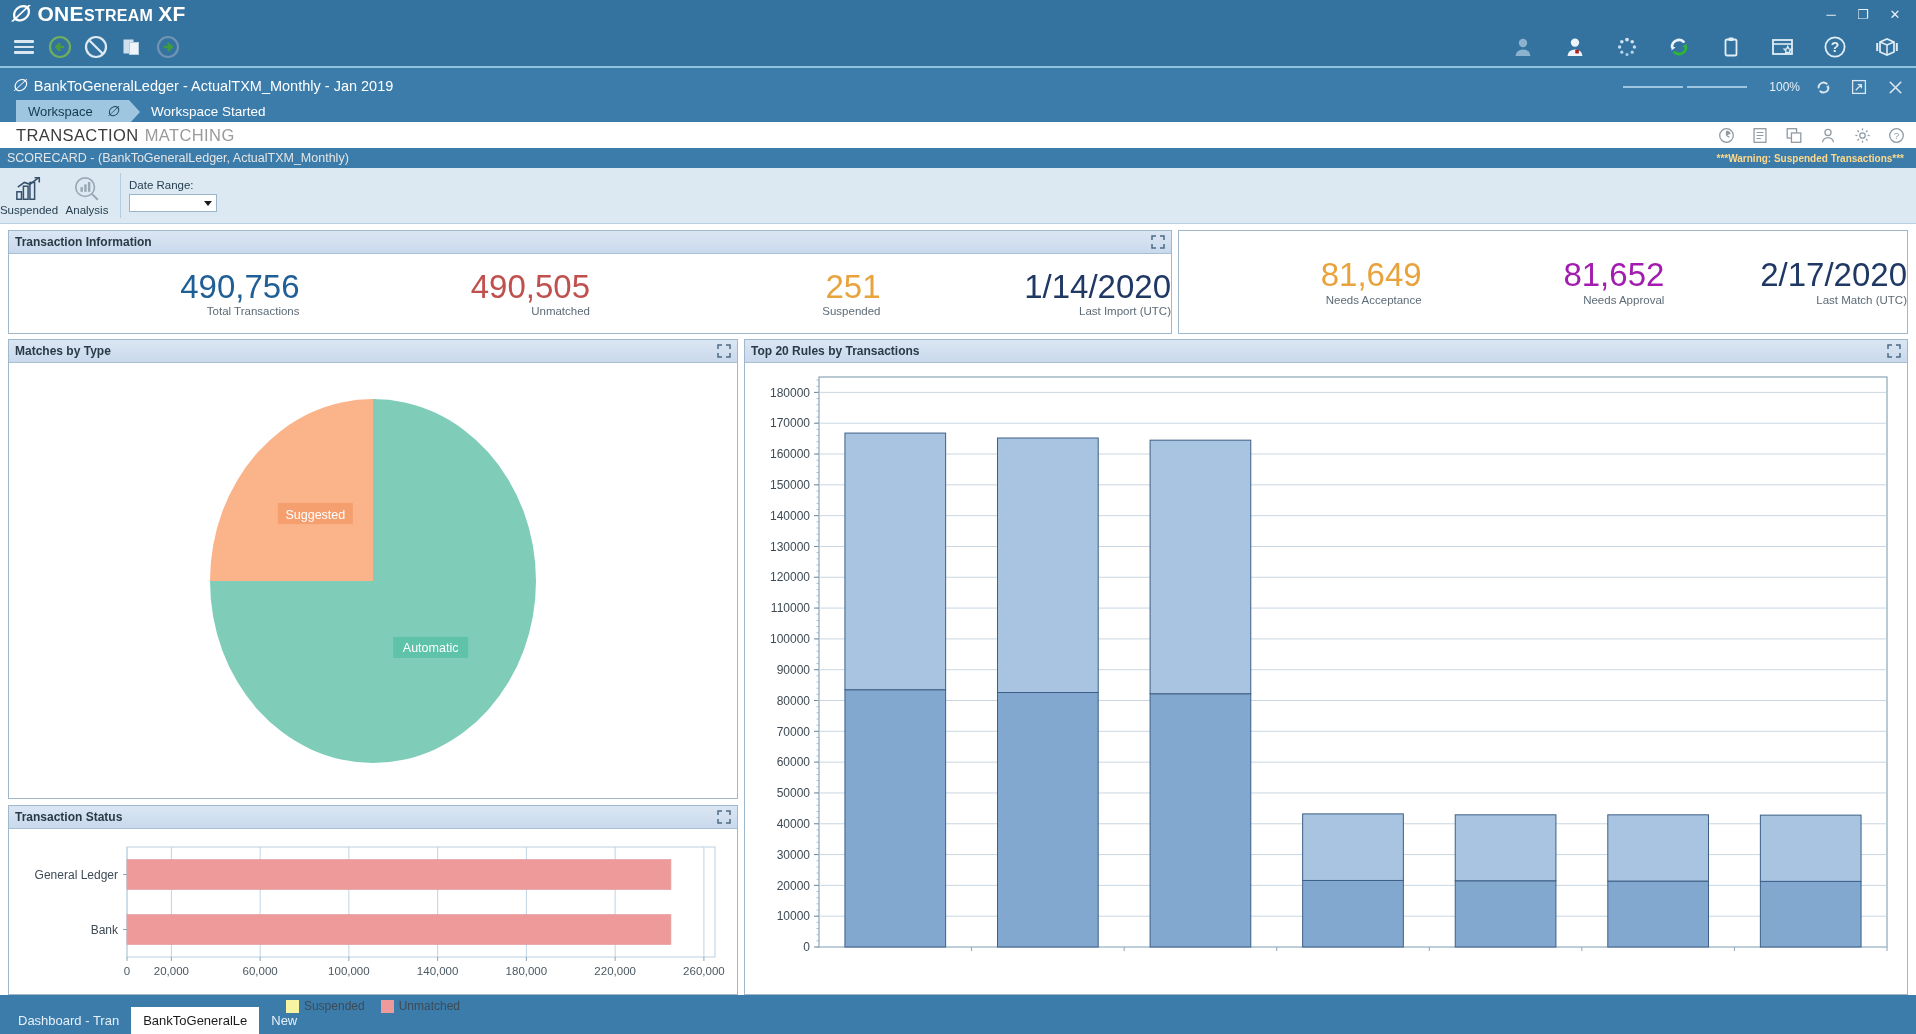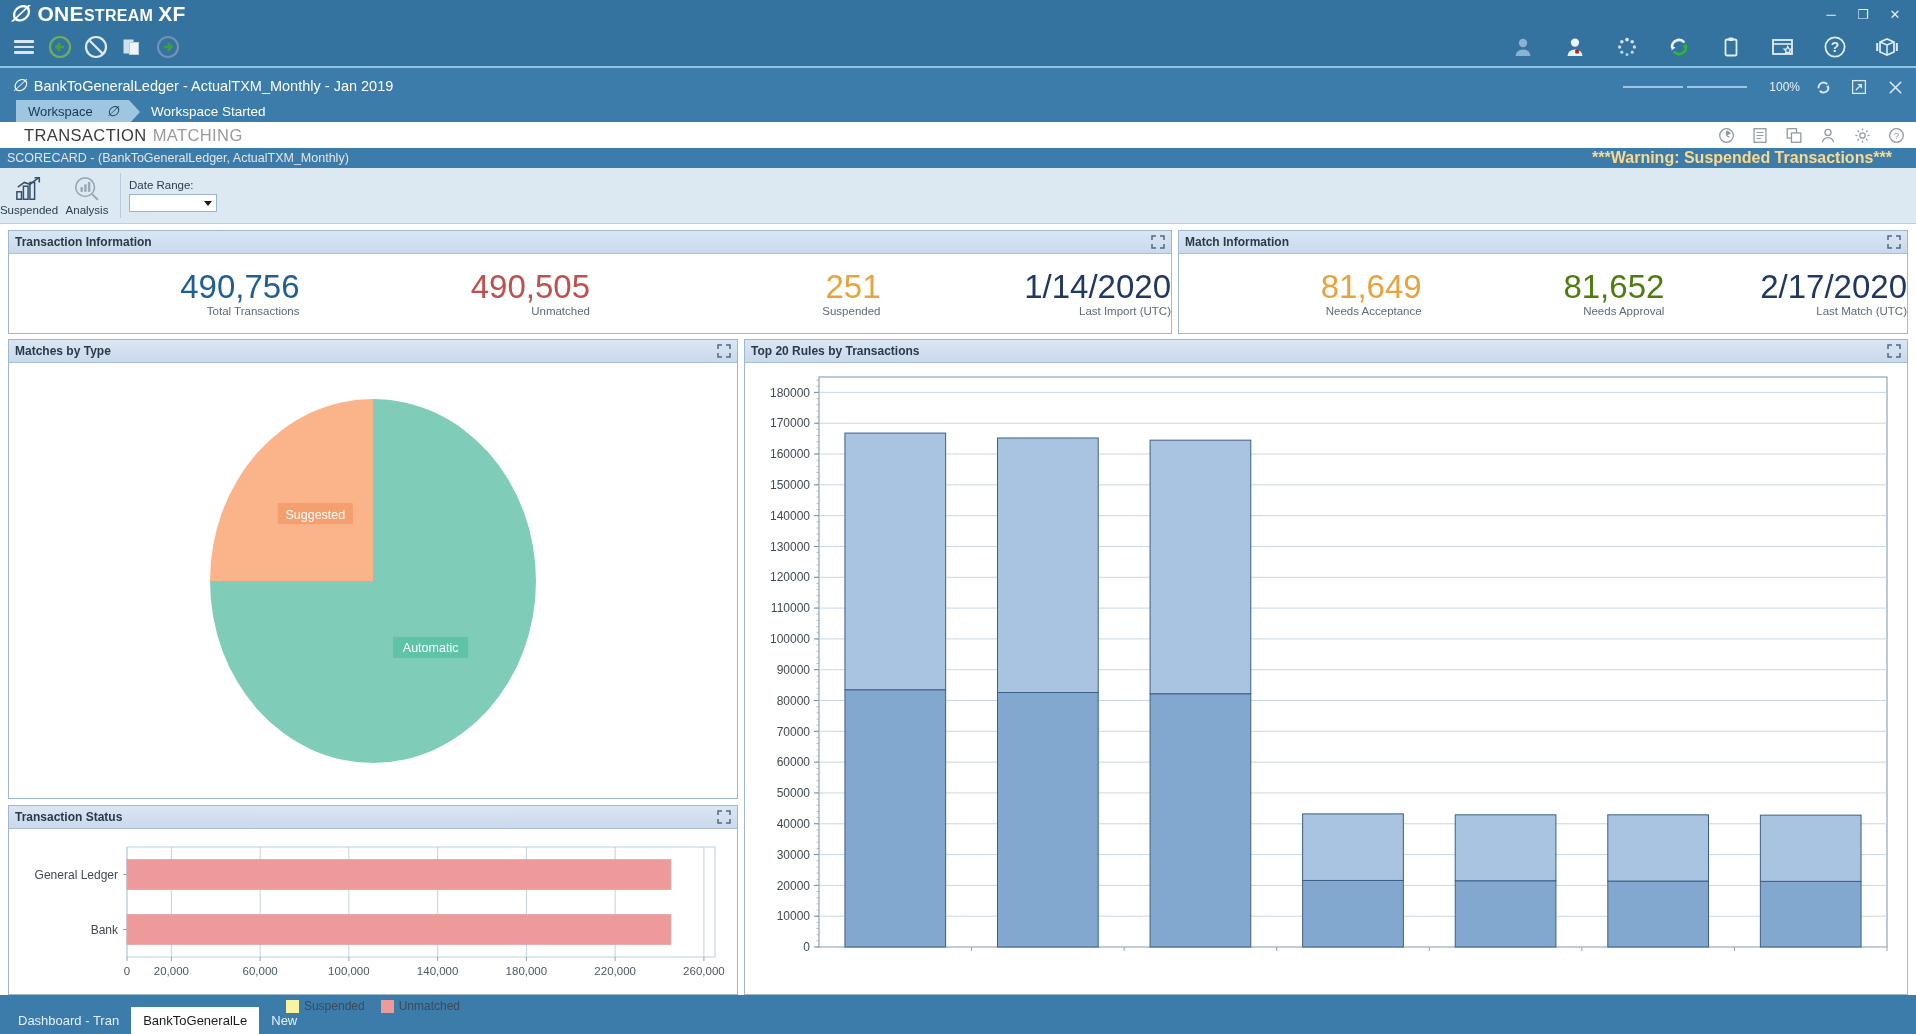--- a/index.html
+++ b/index.html
@@ -53,31 +53,31 @@
   .crumb .c-logo { font-family:"Liberation Serif", serif; font-style:italic; font-size:14px; }
   .crumb-after { color:#ffffff; font-size:13.5px; margin-left:22px; }
   .doc-right { position:absolute; right:8px; top:8px; display:flex; align-items:center; gap:10px; }
   .zoomtrack { display:flex; align-items:center; gap:4px; }
   .ztrack { width:60px; height:2px; background:#9fc6e0; }
   .zpct { color:#e6f0f8; font-size:12px; margin-left:12px; }
   .dr-ico { color:#dce9f2; width:26px; height:22px; display:flex; align-items:center; justify-content:center; }
 
   
   .appheader { background:#ffffff; height:26px; display:flex; align-items:center;
-               position:relative; border-bottom:0px; padding-left:24px; }
+               position:relative; border-bottom:0px; padding-left:16px; }
   .appheader .t1 { font-size:16.5px; color:#3c3c3c; letter-spacing:.4px; }
   .appheader .t2 { font-size:16.5px; color:#9a9a9a; letter-spacing:.4px; margin-left:6px; }
   .ah-right { position:absolute; right:10px; display:flex; gap:14px; align-items:center; }
   .ah-ico { color:#8f9aa3; width:20px; height:20px; display:flex; align-items:center; justify-content:center; }
 
   
   .scorebar { background:#3b7cab; height:20px; display:flex; align-items:center;
               position:relative; padding-left:7px; }
   .scorebar .sbtxt { color:#e5e5e5; font-size:12.5px; }
-  .warn { position:absolute; right:24px; color:#ffd98a; font-size:16px; font-weight:600; }
+  .warn { position:absolute; right:12px; color:#ffd98a; font-size:10px; font-weight:600; }
 
   
   .ribbon { background:#dce9f3; height:56px; display:flex; align-items:stretch;
             border-bottom:1px solid #b9d0e0; }
   .rib-btn { width:58px; display:flex; flex-direction:column; align-items:center;
              justify-content:center; gap:1px; }
   .rib-btn .lbl { font-size:11.5px; color:#27404f; }
   .rib-sep { width:1px; background:#b4cbdb; margin:5px 4px; }
   .rib-field { display:flex; flex-direction:column; justify-content:center; padding-left:4px; gap:3px;}
   .rib-field .lbl { font-size:11.5px; color:#27404f; }
@@ -399,36 +399,28 @@
             </div>
             <div class="kpi">
               <div class="val" style="color: rgb(31, 56, 100);">1/14/2020</div>
               <div class="cap">Last Import (UTC)</div>
             </div>
           </div>
       </div>
     </div>
 
     <div class="panel" style="flex:1;">
-      <div class="phead">
-        <span class="ptitle">Match Information</span>
-        <span class="expand">
-          <svg width="14" height="14" viewBox="0 0 14 14">
-              <path d="M1 5 V1 H5 M9 1 H13 V5 M13 9 V13 H9 M5 13 H1 V9" fill="none" stroke="#4d6b85" stroke-width="1.5"></path>
-            </svg>
-        </span>
-      </div>
       <div class="pbody">
         <div class="kpis" id="mi-kpis">
             <div class="kpi">
               <div class="val" style="color: rgb(232, 163, 61);">81,649</div>
               <div class="cap">Needs Acceptance</div>
             </div>
             <div class="kpi">
-              <div class="val" style="color: #4d7c0f;">81,652</div>
+              <div class="val" style="color: #a21caf;">81,652</div>
               <div class="cap">Needs Approval</div>
             </div>
             <div class="kpi">
               <div class="val" style="color: rgb(31, 56, 100);">2/17/2020</div>
               <div class="cap">Last Match (UTC)</div>
             </div>
           </div>
       </div>
     </div>
   </div>

